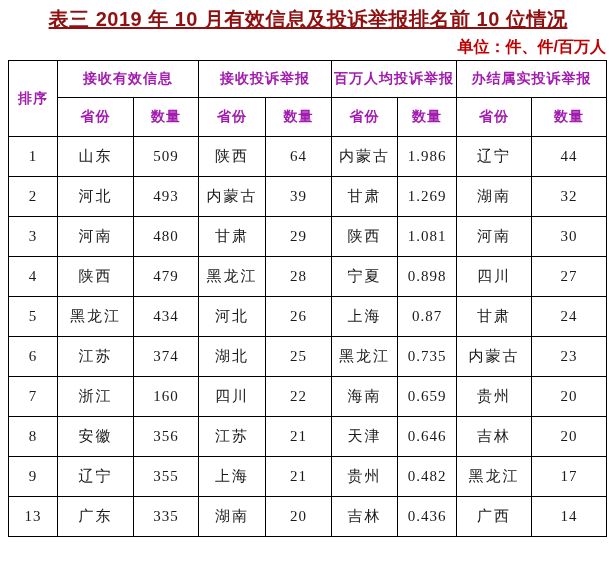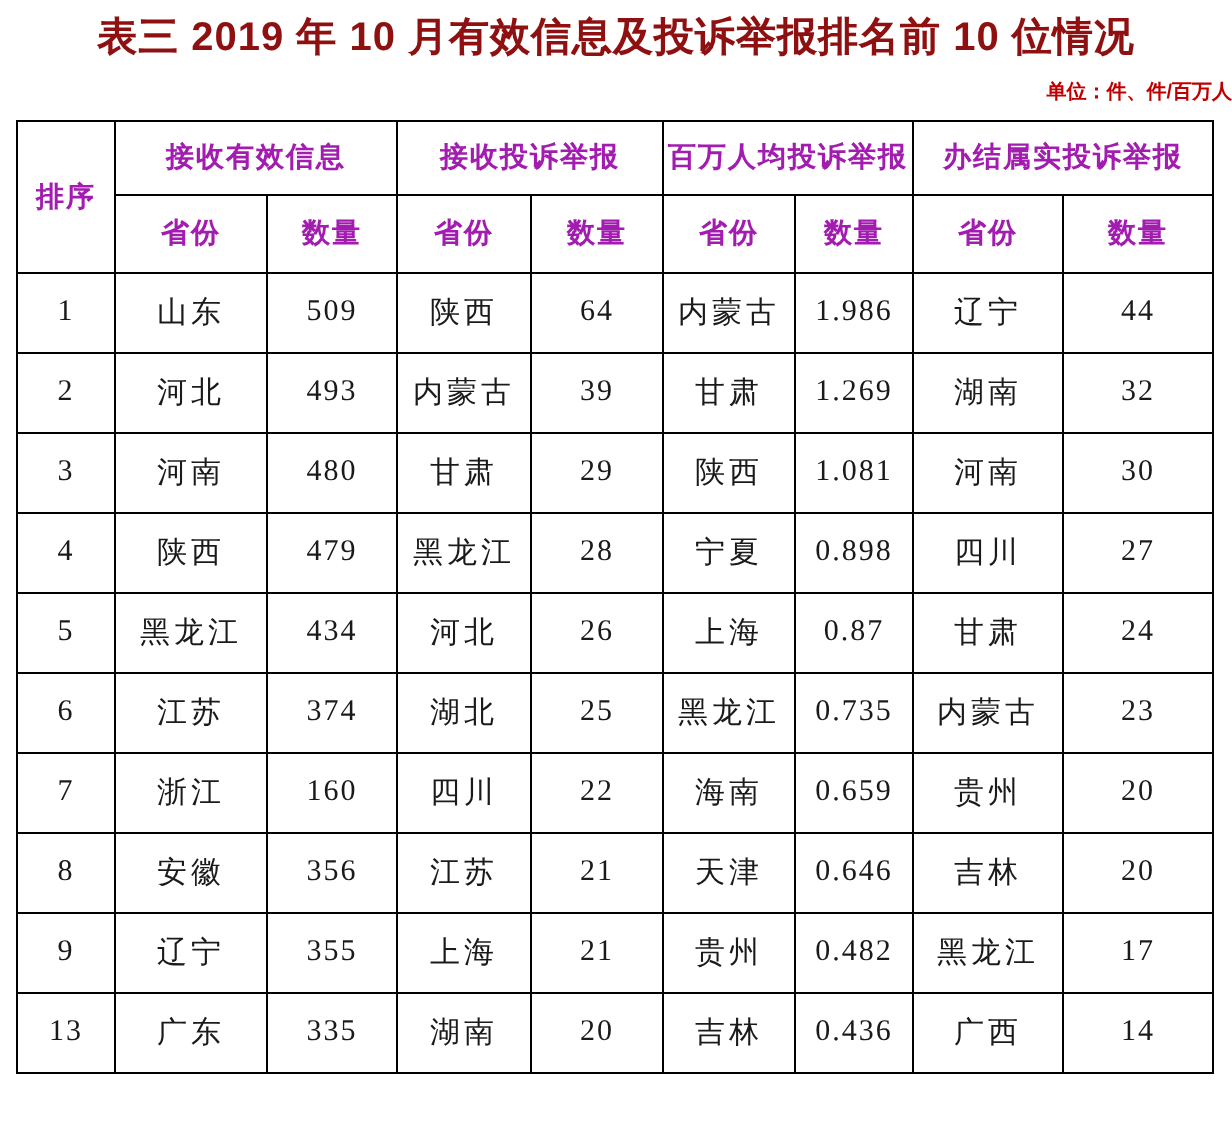--- a/index.html
+++ b/index.html
@@ -22,26 +22,27 @@
   }
   .title {
     margin: 0;
     text-align: center;
     font-family: "Liberation Sans", sans-serif;
     font-size: 20px;
     font-weight: 700;
     color: #8f1010;
     letter-spacing: 0.5px;
     line-height: 26px;
+    text-decoration: underline;
   }
   .unit {
-    margin: 7px 0 5px 0;
+    margin: 7px 10px 5px 0;
     text-align: right;
     font-family: "Liberation Sans", sans-serif;
-    font-size: 10px;
+    font-size: 16px;
     font-weight: 700;
     color: #c00000;
     line-height: 16px;
   }
   table.rank-table {
     border-collapse: collapse;
     table-layout: fixed;
     margin-left: 8px;
     width: 598px;
   }

